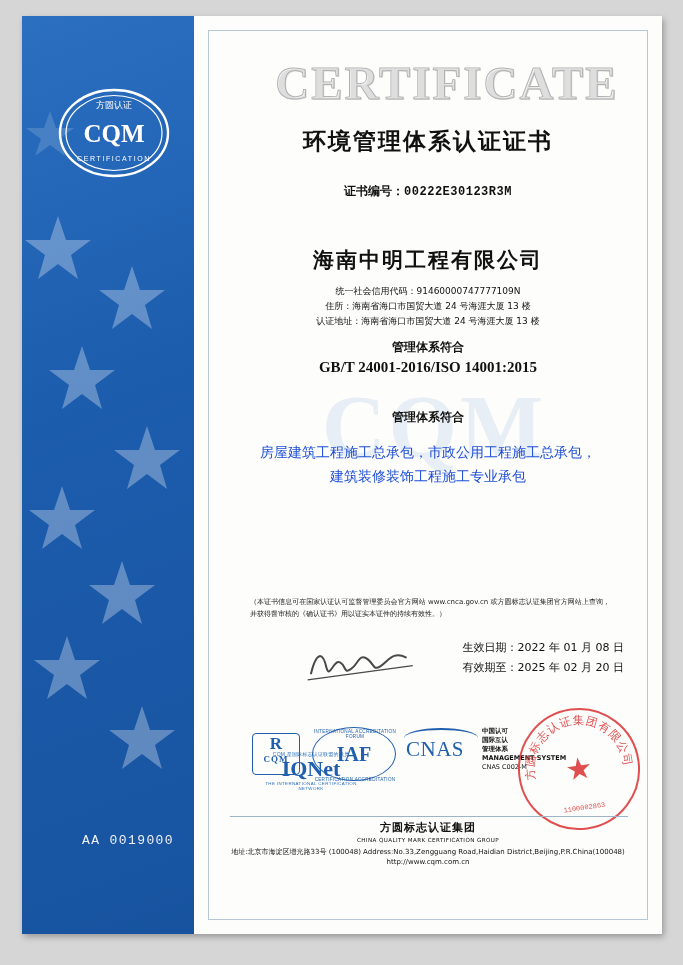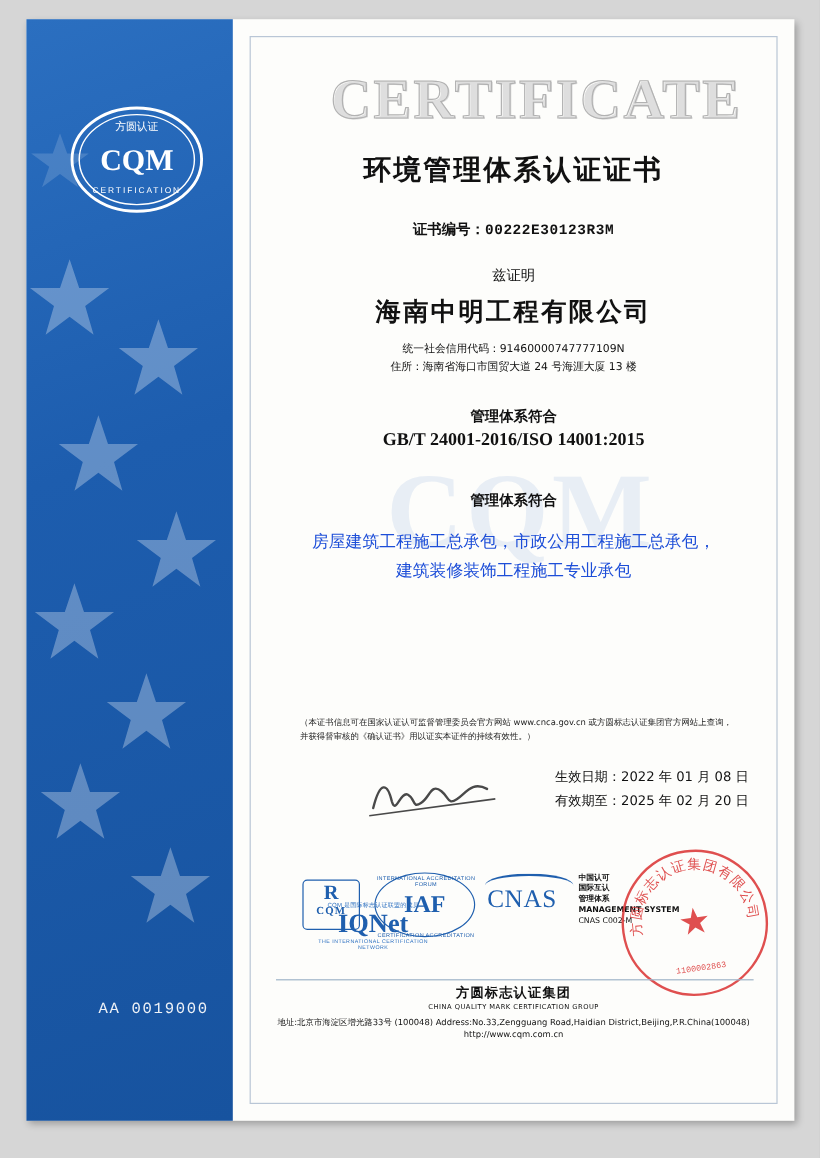--- a/index.html
+++ b/index.html
@@ -438,27 +438,27 @@
     <div class="wm-cqm">CQM</div>
 
     <div class="content">
 
       <div class="doc-title">环境管理体系认证证书</div>
 
       <div class="cert-no">
         <span>证书编号：</span><span class="num">00222E30123R3M</span>
       </div>
 
-      <div class="hereby">兹证明</div>
 
       <div class="company">海南中明工程有限公司</div>
 
       <div class="small-lines">
         <div>统一社会信用代码：91460000747777109N</div>
         <div>住所：海南省海口市国贸大道 24 号海涯大厦 13 楼</div>
+        <div>认证地址：海南省海口市国贸大道 24 号海涯大厦 13 楼</div>
       </div>
 
       <div class="std-label">管理体系符合</div>
       <div class="std-value">GB/T 24001-2016/ISO 14001:2015</div>
 
       <div class="scope-label">管理体系符合</div>
       <div class="scope-value">
         <div>房屋建筑工程施工总承包，市政公用工程施工总承包，</div>
         <div>建筑装修装饰工程施工专业承包</div>
       </div>

